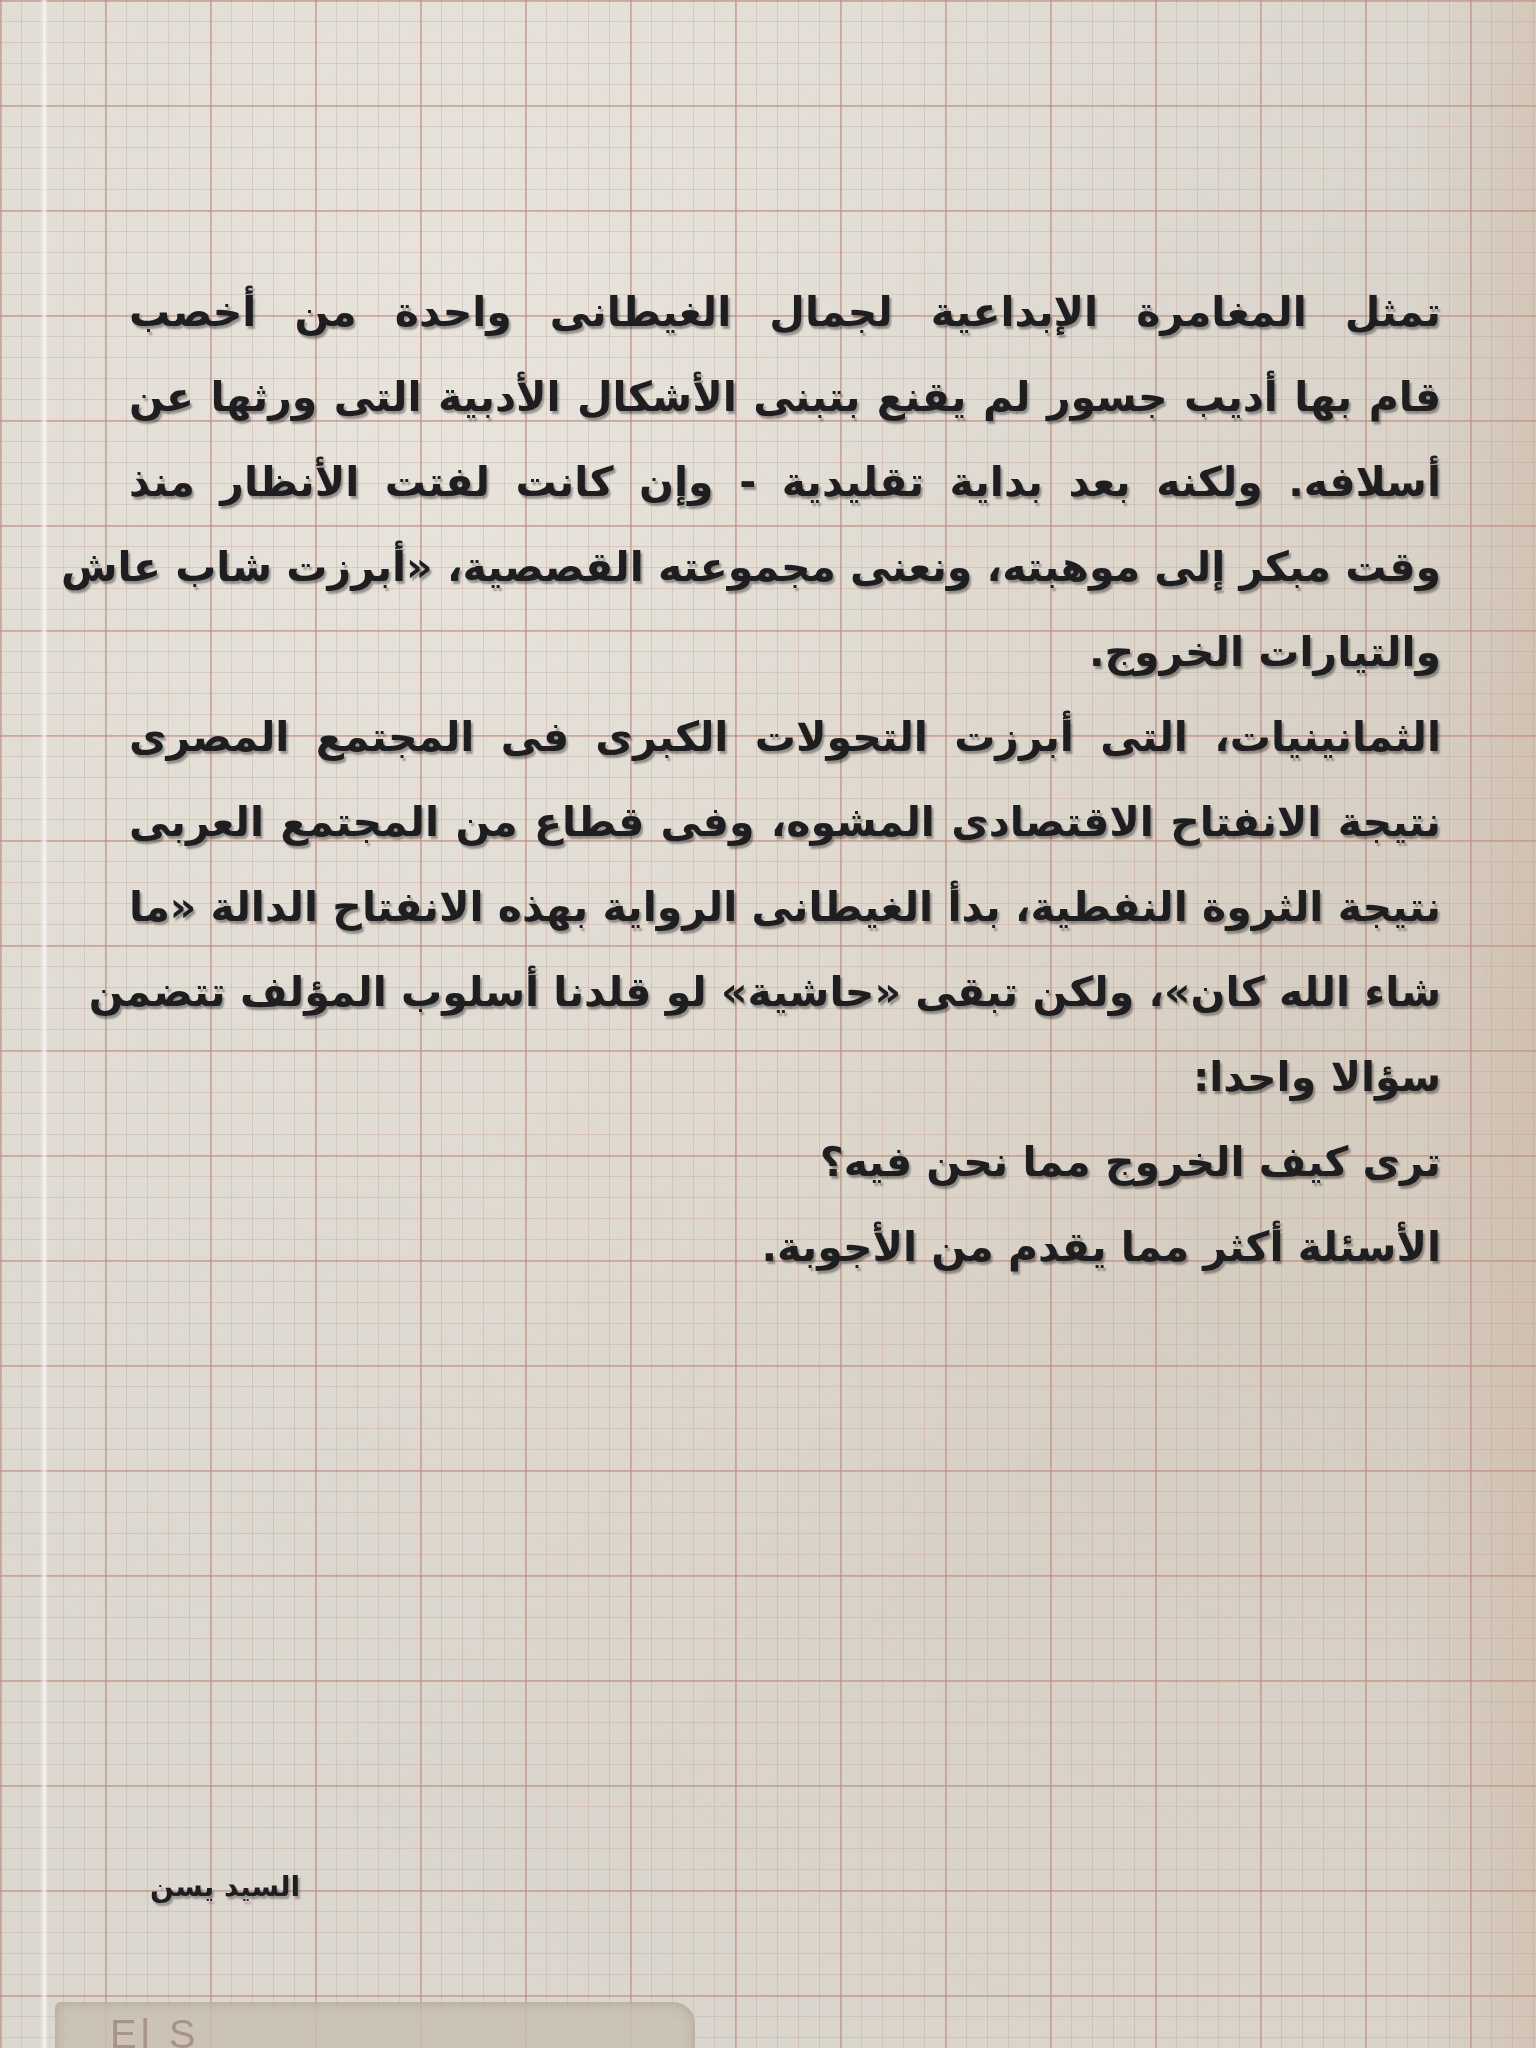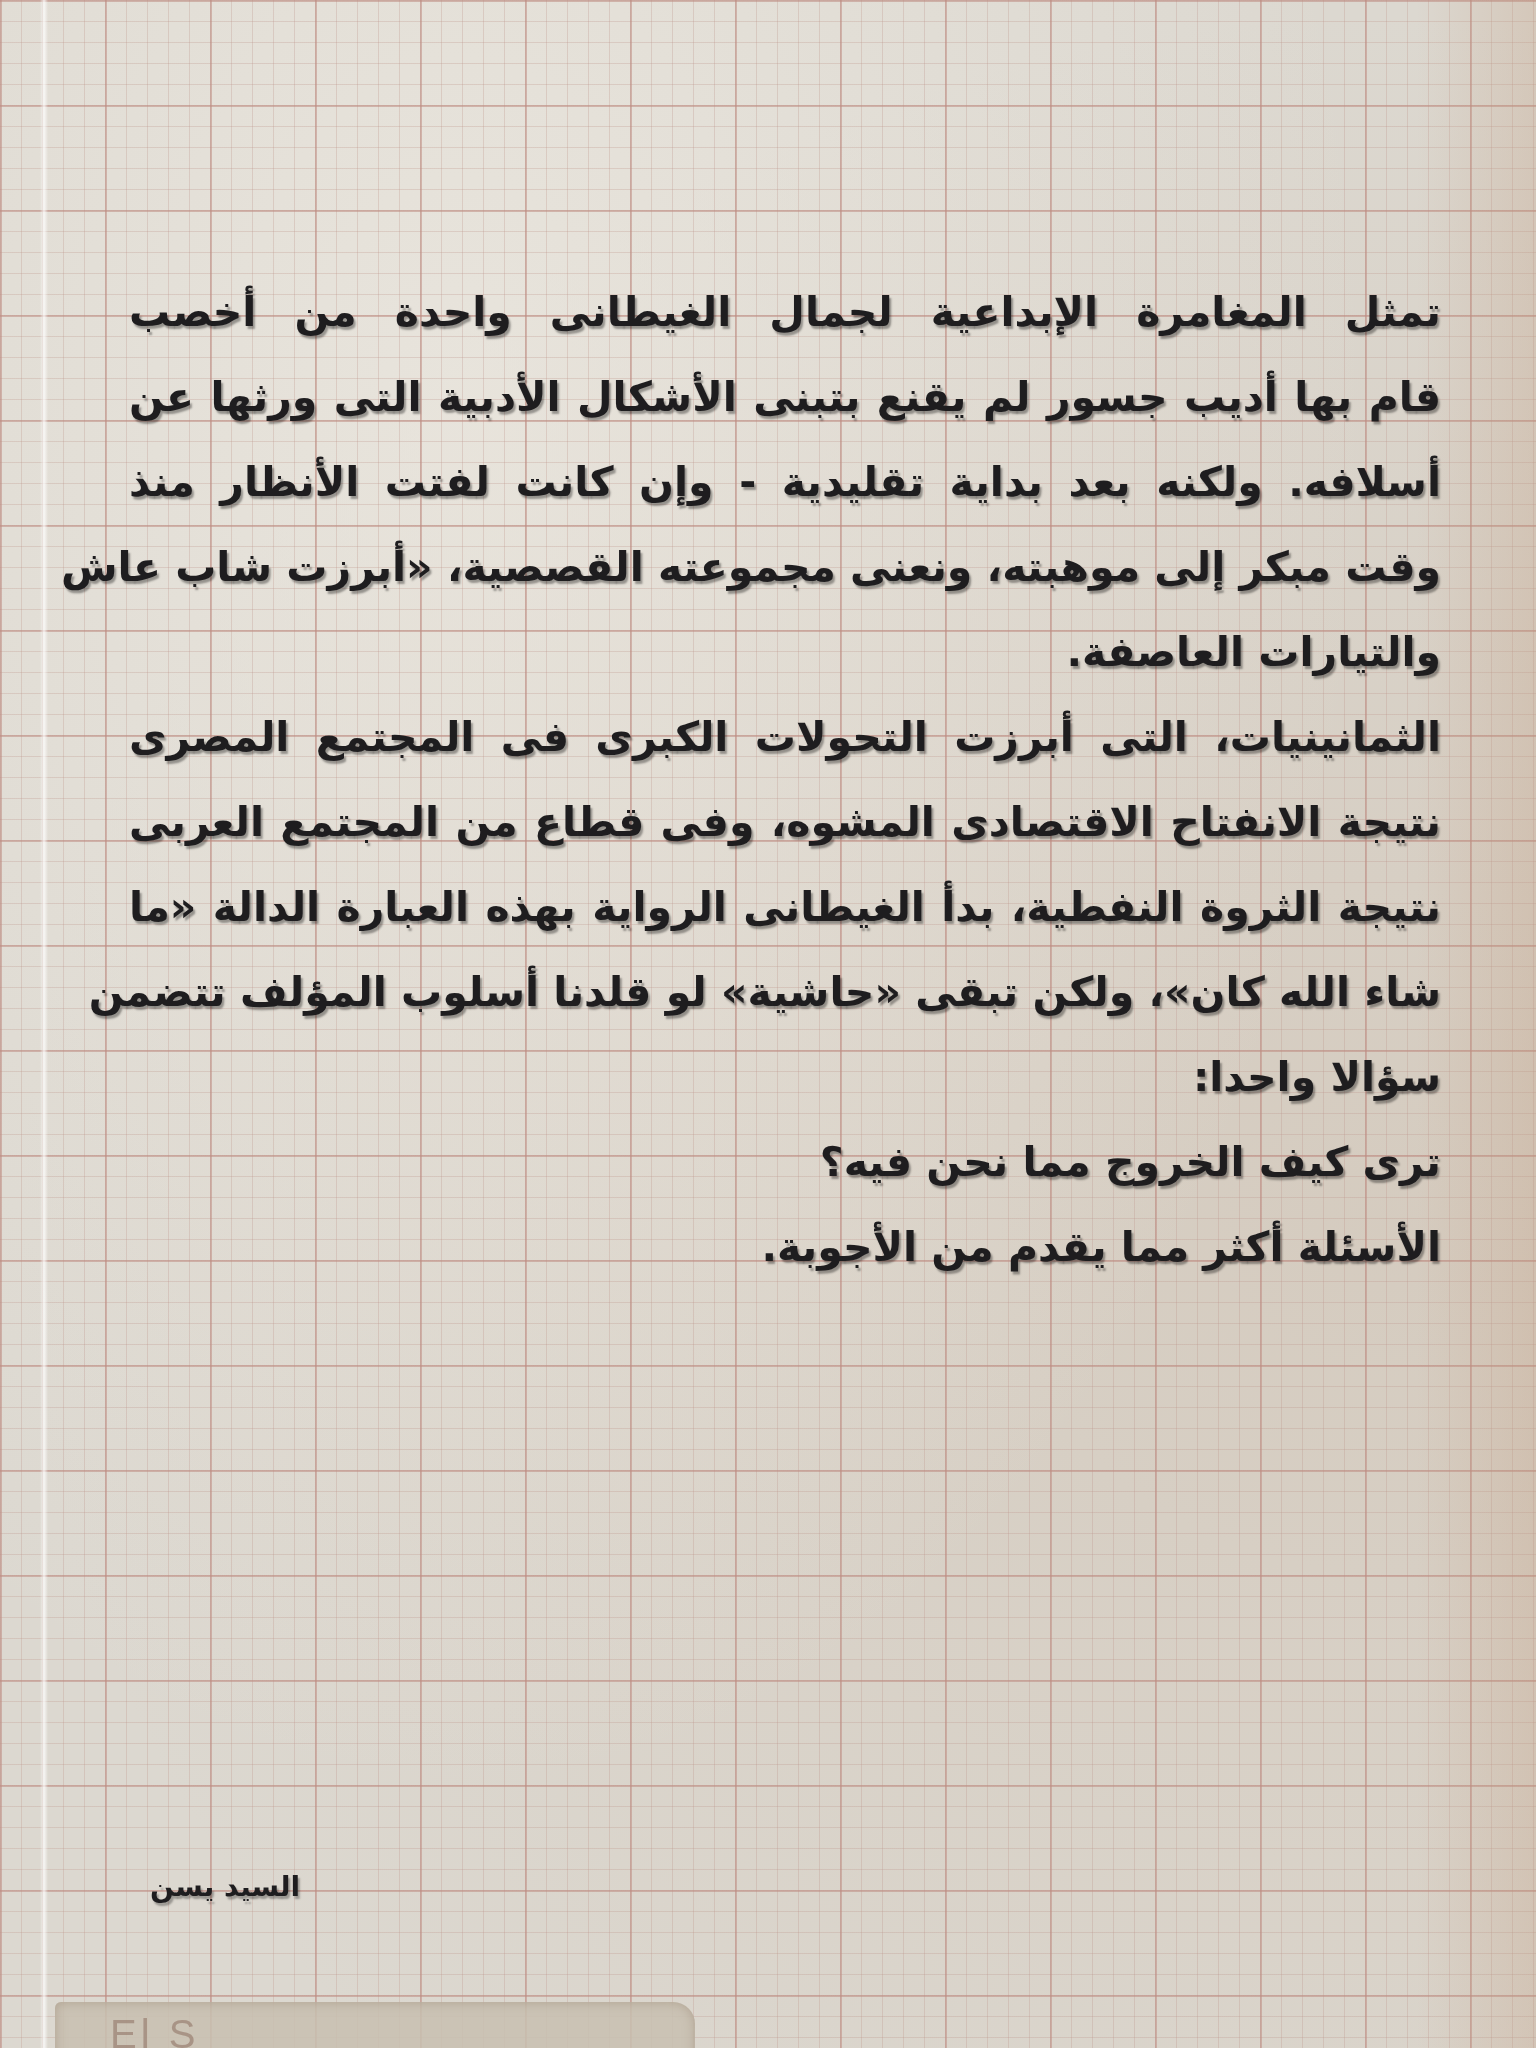--- a/index.html
+++ b/index.html
@@ -103,27 +103,27 @@
 <div class="spine-crease"></div>
 <div class="edge-shade"></div>
 
 <div class="blurb">
 
   <div>
     <span class="line">تمثل المغامرة الإبداعية لجمال الغيطانى واحدة من أخصب</span>
     <span class="line">قام بها أديب جسور لم يقنع بتبنى الأشكال الأدبية التى ورثها عن</span>
     <span class="line">أسلافه. ولكنه بعد بداية تقليدية - وإن كانت لفتت الأنظار منذ</span>
     <span class="line">وقت مبكر إلى موهبته، ونعنى مجموعته القصصية، «أبرزت شاب عاش</span>
-    <span class="line last">والتيارات العاصفة.</span>
+    <span class="line last">والتيارات الخروج.</span>
   </div>
 
   <div>
     <span class="line">الثمانينيات، التى أبرزت التحولات الكبرى فى المجتمع المصرى</span>
     <span class="line">نتيجة الانفتاح الاقتصادى المشوه، وفى قطاع من المجتمع العربى</span>
-    <span class="line">نتيجة الثروة النفطية، بدأ الغيطانى الرواية بهذه العبارة الدالة «ما</span>
+    <span class="line">نتيجة الثروة النفطية، بدأ الغيطانى الرواية بهذه الانفتاح الدالة «ما</span>
     <span class="line">شاء الله كان»، ولكن تبقى «حاشية» لو قلدنا أسلوب المؤلف تتضمن</span>
     <span class="line last">سؤالا واحدا:</span>
   </div>
 
   <div>
     <span class="line last">ترى كيف الخروج مما نحن فيه؟</span>
   </div>
 
   <div>
     <span class="line last">الأسئلة أكثر مما يقدم من الأجوبة.</span>

